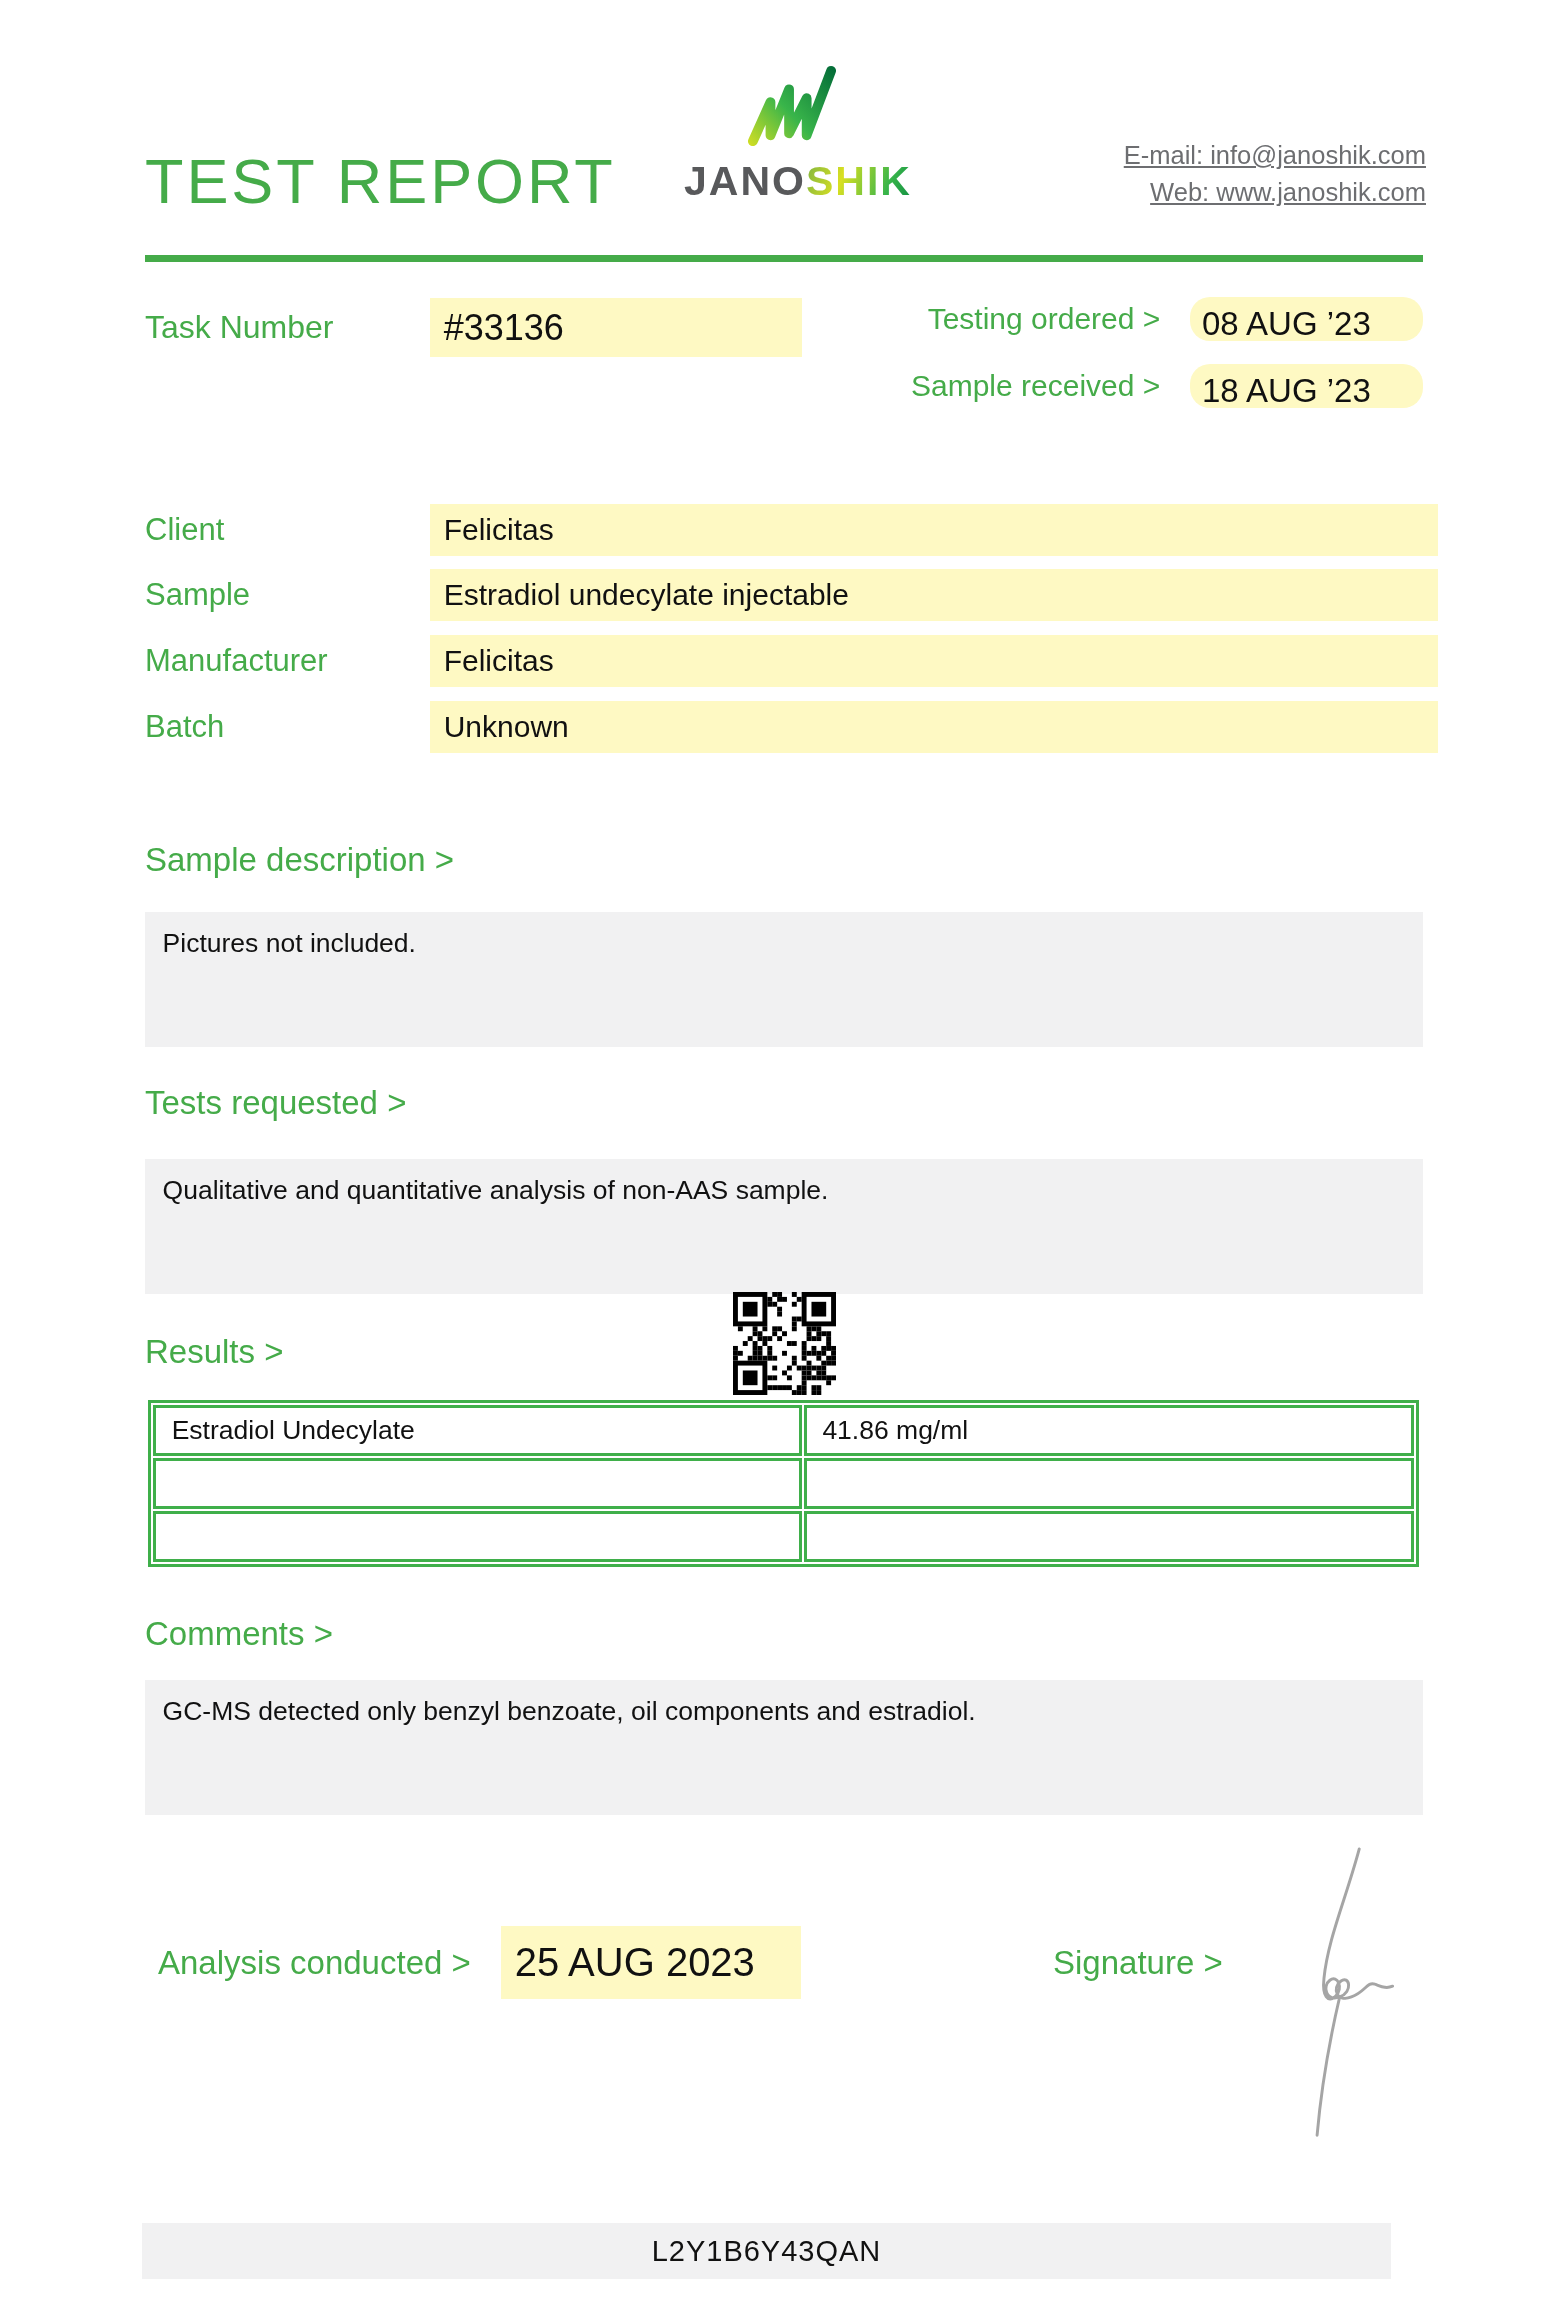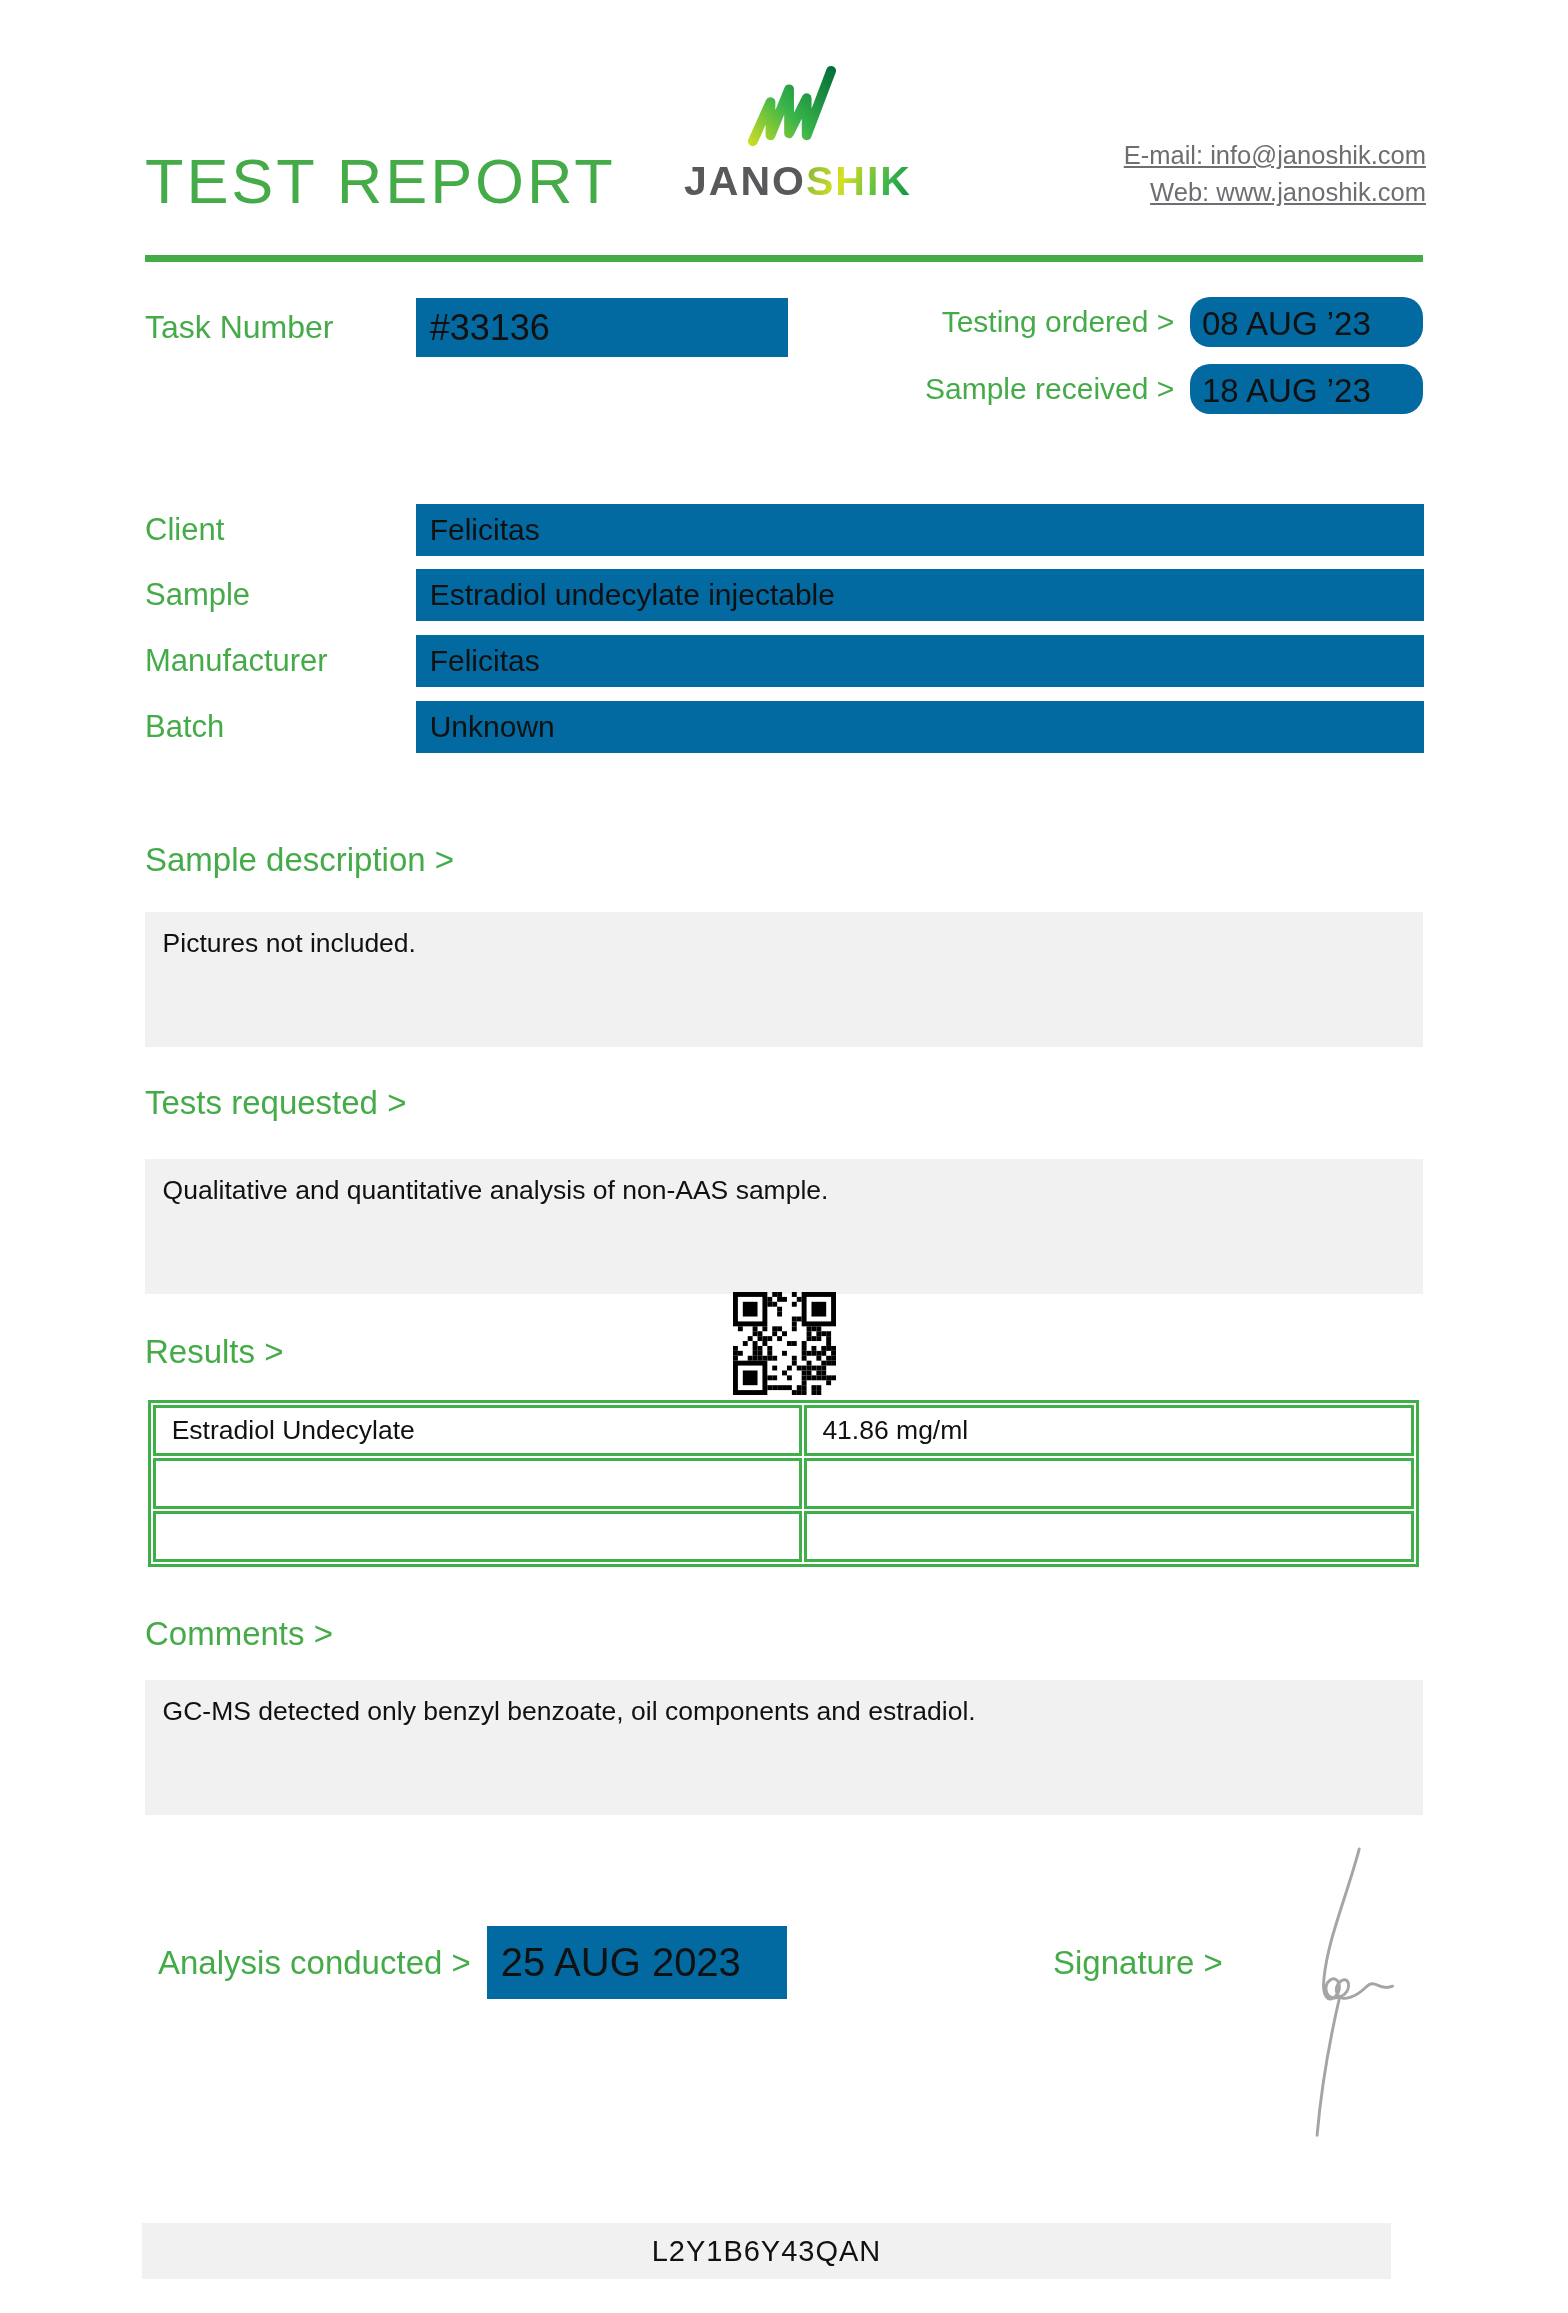--- a/index.html
+++ b/index.html
@@ -15,29 +15,29 @@
   .logo-text{font-size:41px;font-weight:700;letter-spacing:2px;color:#58595b;line-height:45px;}
   .logo-text .shik{background:linear-gradient(110deg,#7cb342 0%,#d9e021 35%,#39b54a 75%,#0e8c42 100%);
          -webkit-background-clip:text;background-clip:text;color:transparent;}
 
   .contact{position:absolute;right:142px;top:137px;text-align:right;color:#6d6e71;
            font-size:25.5px;line-height:37px;text-decoration:underline;}
 
   .divider{position:absolute;left:145px;top:255px;width:1278px;height:6.9px;background:#45ab49;}
 
   .green-label{position:absolute;color:#45ab49;font-size:32px;white-space:nowrap;}
-  .value-box{position:absolute;background:#0369a1;white-space:nowrap;overflow:hidden;}
+  .value-box{position:absolute;background:#fef9c3;white-space:nowrap;overflow:hidden;margin-left:14px;}
 
   .task-label{left:145px;top:298px;line-height:59px;}
   .task-box{left:416px;top:298px;width:372px;height:59px;line-height:59px;
             font-size:36px;padding-left:13.7px;box-sizing:border-box;}
 
   .date-row{position:absolute;right:145px;display:flex;align-items:center;gap:15.7px;}
   .date-row .green-label{position:static;font-size:30px;}
-  .date-row .value-box{position:static;width:233px;height:50px;line-height:54px;
+  .date-row .value-box{position:static;width:233px;height:44px;line-height:54px;
             font-size:33px;padding-left:12px;box-sizing:border-box;border-radius:20px;}
 
   .info-label{left:145px;line-height:52px;font-size:31px;}
   .info-box{left:416px;width:1008px;height:52px;line-height:52px;font-size:30px;
             padding-left:13.7px;box-sizing:border-box;}
 
   .section-heading{position:absolute;left:145px;color:#45ab49;font-size:33px;}
   .section-box{position:absolute;left:145px;width:1278px;height:135px;background:#f1f1f2;
             font-size:26.5px;padding:15.7px 17.6px;box-sizing:border-box;}
 

